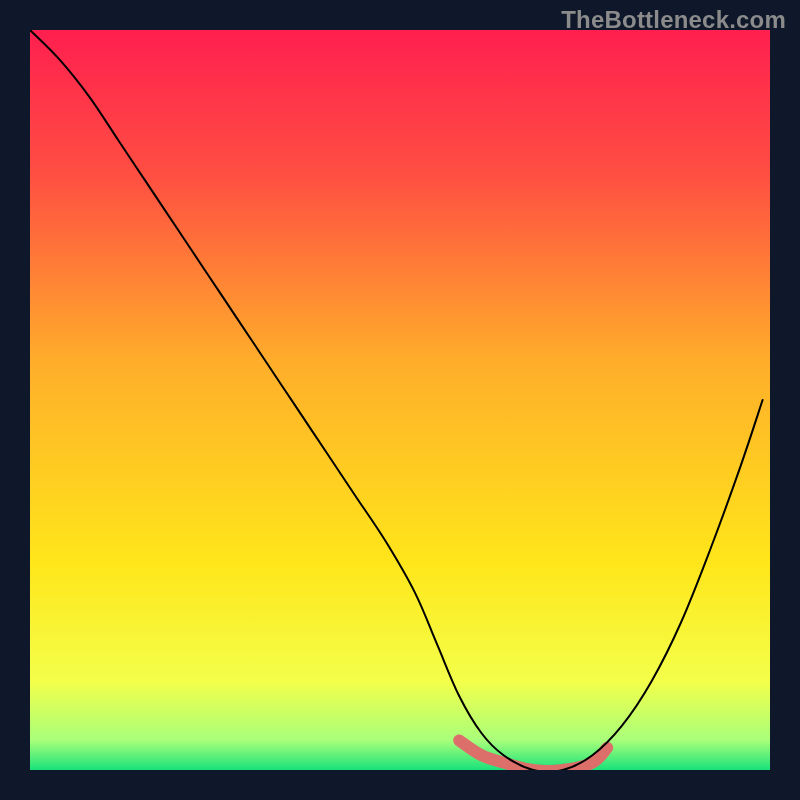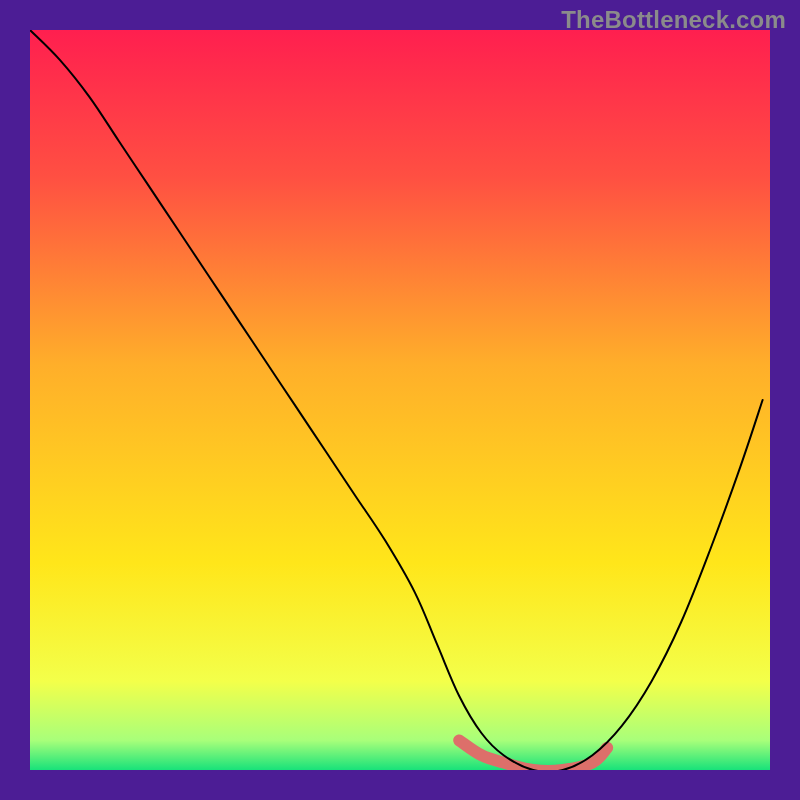--- a/index.html
+++ b/index.html
@@ -8,21 +8,21 @@
     width: 800px;
     height: 800px;
     background: #000000;
     overflow: hidden;
     font-family: Arial, Helvetica, sans-serif;
   }
   .stage {
     position: relative;
     width: 800px;
     height: 800px;
-    background: #4c1d95;
+    background: #0f172a;
   }
   .plot-area {
     position: absolute;
     left: 30px;
     top: 30px;
     width: 740px;
     height: 740px;
   }
   .plot-area svg {
     display: block;

